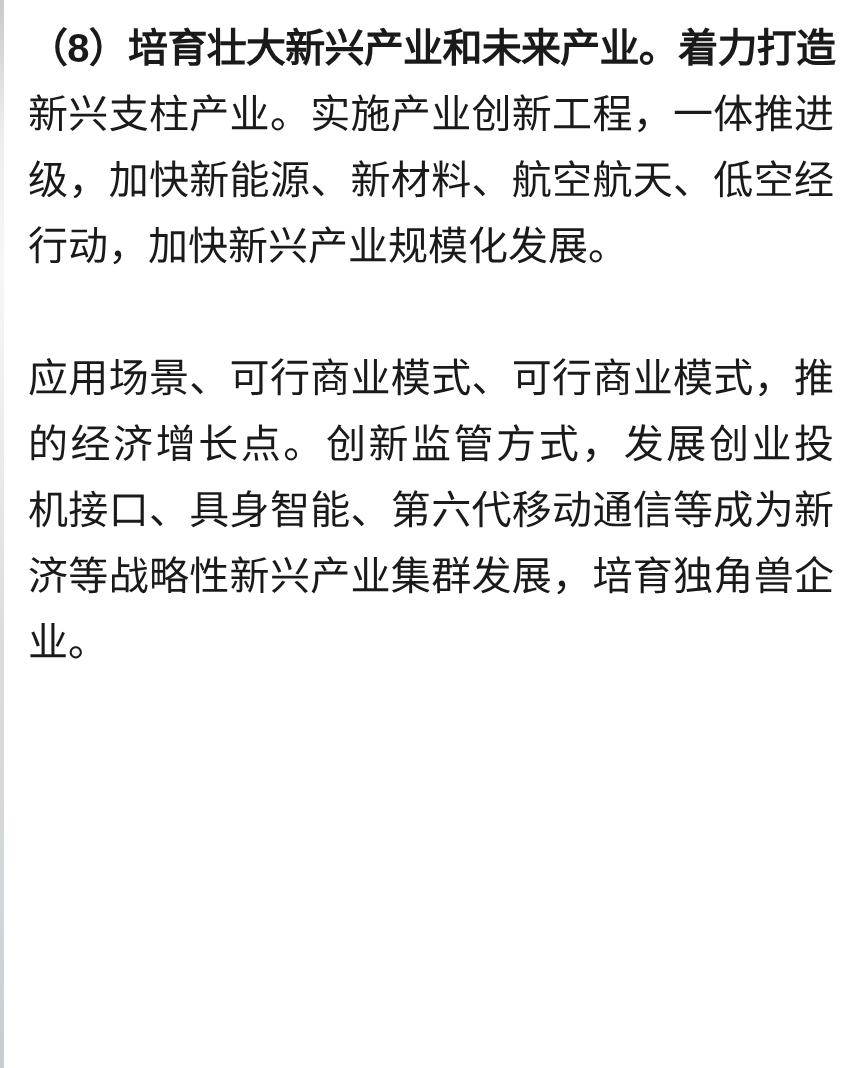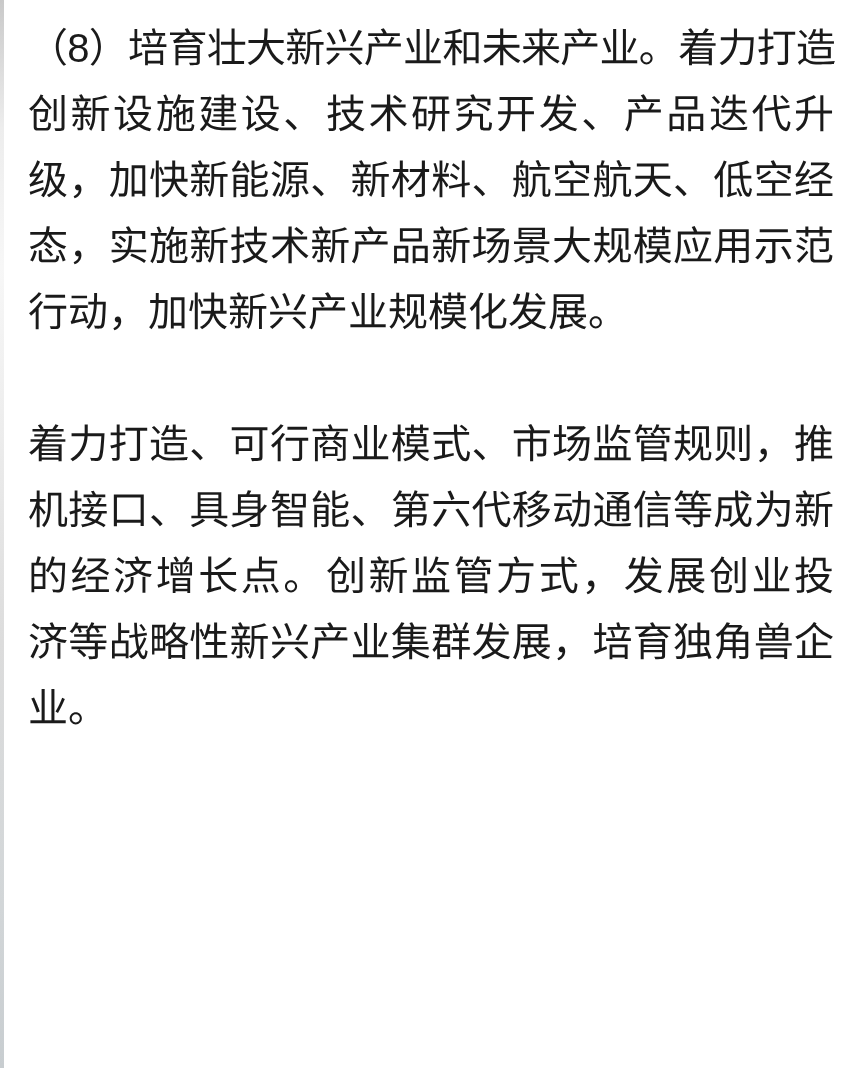--- a/index.html
+++ b/index.html
@@ -46,36 +46,36 @@
     height: 66px;
     white-space: nowrap;
     text-align: justify;
     text-align-last: justify;
   }
   .line.last {
     text-align-last: left;
   }
   .line.tight {
     letter-spacing: -2px;
+    font-weight: bold;
   }
 </style>
 </head>
 <body>
 
 <div class="edge-strip"></div>
 
 <main class="doc">
   <section class="paragraph">
     <div class="line tight">（8）培育壮大新兴产业和未来产业。着力打造</div>
-    <div class="line">创新设施建设、技术研究开发、产品迭代升</div>
+    <div class="line">新兴支柱产业。实施产业创新工程，一体推进</div>
     <div class="line">级，加快新能源、新材料、航空航天、低空经</div>
-    <div class="line">态，实施新技术新产品新场景大规模应用示范</div>
     <div class="line last">行动，加快新兴产业规模化发展。</div>
   </section>
 
   <section class="paragraph">
-    <div class="line">着力打造、可行商业模式、市场监管规则，推</div>
+    <div class="line">应用场景、可行商业模式、可行商业模式，推</div>
+    <div class="line">的经济增长点。创新监管方式，发展创业投</div>
     <div class="line">机接口、具身智能、第六代移动通信等成为新</div>
-    <div class="line">的经济增长点。创新监管方式，发展创业投</div>
     <div class="line">济等战略性新兴产业集群发展，培育独角兽企</div>
     <div class="line last">业。</div>
   </section>
 </main>
 
 </body></html>

